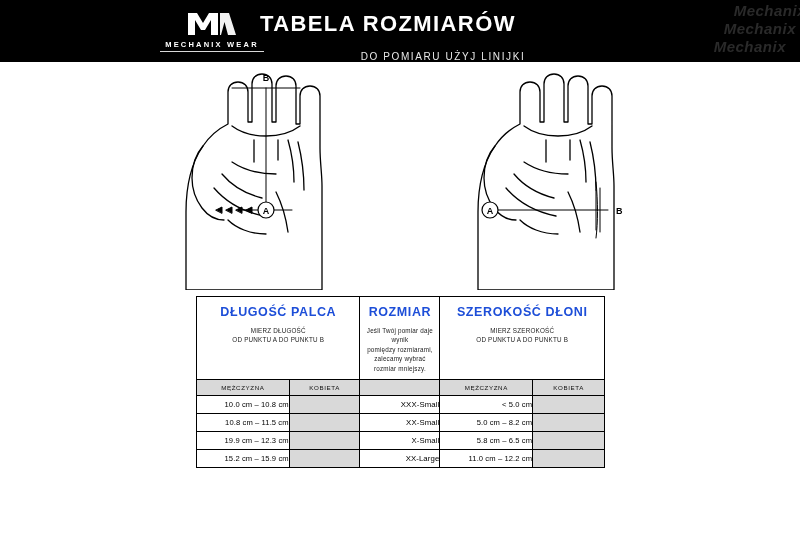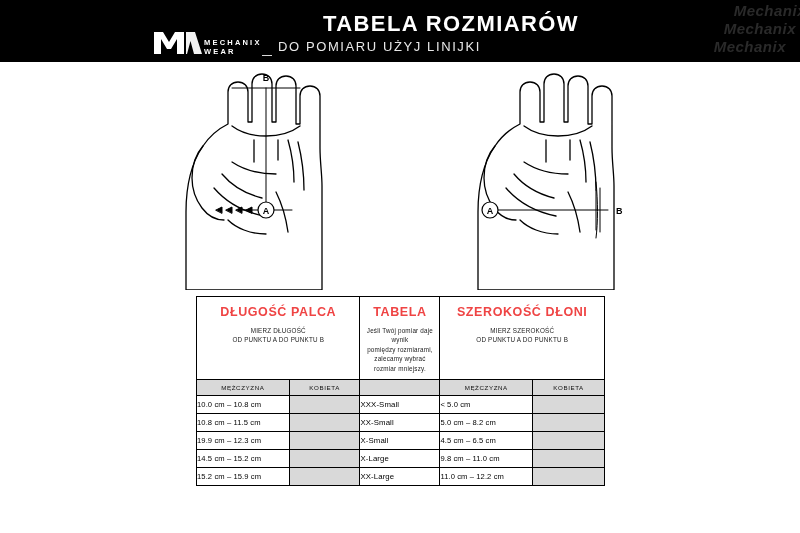--- a/index.html
+++ b/index.html
@@ -11,39 +11,39 @@
   }
   .page{position:relative;width:800px;height:533px;background:#fff;}
 
   
   .header{
     position:absolute;left:0;top:0;width:800px;height:62px;
     background:#000;color:#fff;overflow:hidden;
   }
   .logo{
     position:absolute;left:152px;top:6px;width:120px;height:50px;
-    display:flex;flex-direction:row;align-items:flex-end;justify-content:center;
+    display:flex;flex-direction:column;align-items:center;justify-content:center;
   }
   .logo-mark{
     width:52px;height:26px;position:relative;display:block;
   }
   .logo-mark svg{display:block;}
   .logo-text{
     font-size:7.5px;letter-spacing:2.2px;font-weight:bold;margin-top:3px;color:#fff;
   }
   .logo-rule{
     width:104px;height:1px;background:#fff;margin-top:2px;opacity:.85;
   }
   .head-title{
-    position:absolute;left:286px;top:11px;width:330px;text-align:center;
+    position:absolute;left:260px;top:11px;width:330px;text-align:left;
     font-size:22px;font-weight:bold;letter-spacing:1.4px;color:#fff;
   }
   .head-sub{
-    position:absolute;left:278px;top:39px;width:330px;text-align:left;
-    font-size:13px;letter-spacing:1.6px;color:#e8e8e8;
+    position:absolute;left:278px;top:51px;width:330px;text-align:center;
+    font-size:10px;letter-spacing:1.6px;color:#e8e8e8;
   }
   .ghost{
     position:absolute;right:0;top:0;width:160px;height:62px;overflow:hidden;
   }
   .ghost span{
     position:absolute;color:#2a2a2a;font-weight:bold;font-style:italic;
     white-space:nowrap;font-size:15px;letter-spacing:.5px;
   }
   .g1{right:-6px;top:2px;font-size:16px;}
   .g2{right:4px;top:20px;font-size:15px;}
@@ -60,34 +60,34 @@
   table{border-collapse:collapse;width:409px;}
   td,th{padding:0;margin:0;}
 
   .hdr-cell{
     border:1px solid #000;
     text-align:center;vertical-align:top;
     background:#fff;
     padding:8px 4px 6px 4px;
   }
   .hdr-title{
-    font-size:12.5px;font-weight:bold;letter-spacing:.6px;color:#ef4444;
+    font-size:12.5px;font-weight:bold;letter-spacing:.6px;color:#1d4ed8;
   }
   .hdr-desc{
     font-size:6.3px;line-height:1.5;color:#222;margin-top:7px;letter-spacing:.2px;
   }
   .sub-cell{
     border:1px solid #000;background:#d9d9d9;
     font-size:6.2px;letter-spacing:.6px;text-align:center;color:#111;
     height:15px;
   }
   .sub-cell.empty{background:#d9d9d9;}
   .data-cell{
     border:1px solid #000;
-    font-size:7.6px;text-align:left;color:#000;height:17px;
+    font-size:7.6px;text-align:right;color:#000;height:17px;
     background:#fff;letter-spacing:.1px;
   }
   .data-cell.gray{background:#d9d9d9;}
   .data-cell.size{font-size:7.8px;}
 </style>
 </head>
 <body>
 
 <div class="page">
 
@@ -200,21 +200,21 @@
         <col style="width:72px">
       </colgroup>
 
       <tbody>
           <tr>
         <td class="hdr-cell" colspan="2">
           <div class="hdr-title">DŁUGOŚĆ PALCA</div>
           <div class="hdr-desc">MIERZ DŁUGOŚĆ<br>OD PUNKTU A DO PUNKTU B</div>
         </td>
         <td class="hdr-cell">
-          <div class="hdr-title">TABELA</div>
+          <div class="hdr-title">ROZMIAR</div>
           <div class="hdr-desc">Jeśli Twój pomiar daje wynik<br>pomiędzy rozmiarami,<br>zalecamy wybrać<br>rozmiar mniejszy.</div>
         </td>
         <td class="hdr-cell" colspan="2">
           <div class="hdr-title">SZEROKOŚĆ DŁONI</div>
           <div class="hdr-desc">MIERZ SZEROKOŚĆ<br>OD PUNKTU A DO PUNKTU B</div>
         </td>
       </tr>
 
       <tr>
         <td class="sub-cell">MĘŻCZYZNA</td>
@@ -235,28 +235,21 @@
         <td class="data-cell">10.8 cm – 11.5 cm</td>
         <td class="data-cell gray"></td>
         <td class="data-cell size">XX-Small</td>
         <td class="data-cell">5.0 cm – 8.2 cm</td>
         <td class="data-cell gray"></td>
       </tr>
       <tr>
         <td class="data-cell">19.9 cm – 12.3 cm</td>
         <td class="data-cell gray"></td>
         <td class="data-cell size">X-Small</td>
-        <td class="data-cell">4.5 cm – 6.5 cm</td>
-        <td class="data-cell gray"></td>
-      </tr>
-      <tr>
-        <td class="data-cell">14.5 cm – 15.2 cm</td>
-        <td class="data-cell gray"></td>
-        <td class="data-cell size">X-Large</td>
-        <td class="data-cell">9.8 cm – 11.0 cm</td>
+        <td class="data-cell">5.8 cm – 6.5 cm</td>
         <td class="data-cell gray"></td>
       </tr>
       <tr>
         <td class="data-cell">15.2 cm – 15.9 cm</td>
         <td class="data-cell gray"></td>
         <td class="data-cell size">XX-Large</td>
         <td class="data-cell">11.0 cm – 12.2 cm</td>
         <td class="data-cell gray"></td>
       </tr>
 

